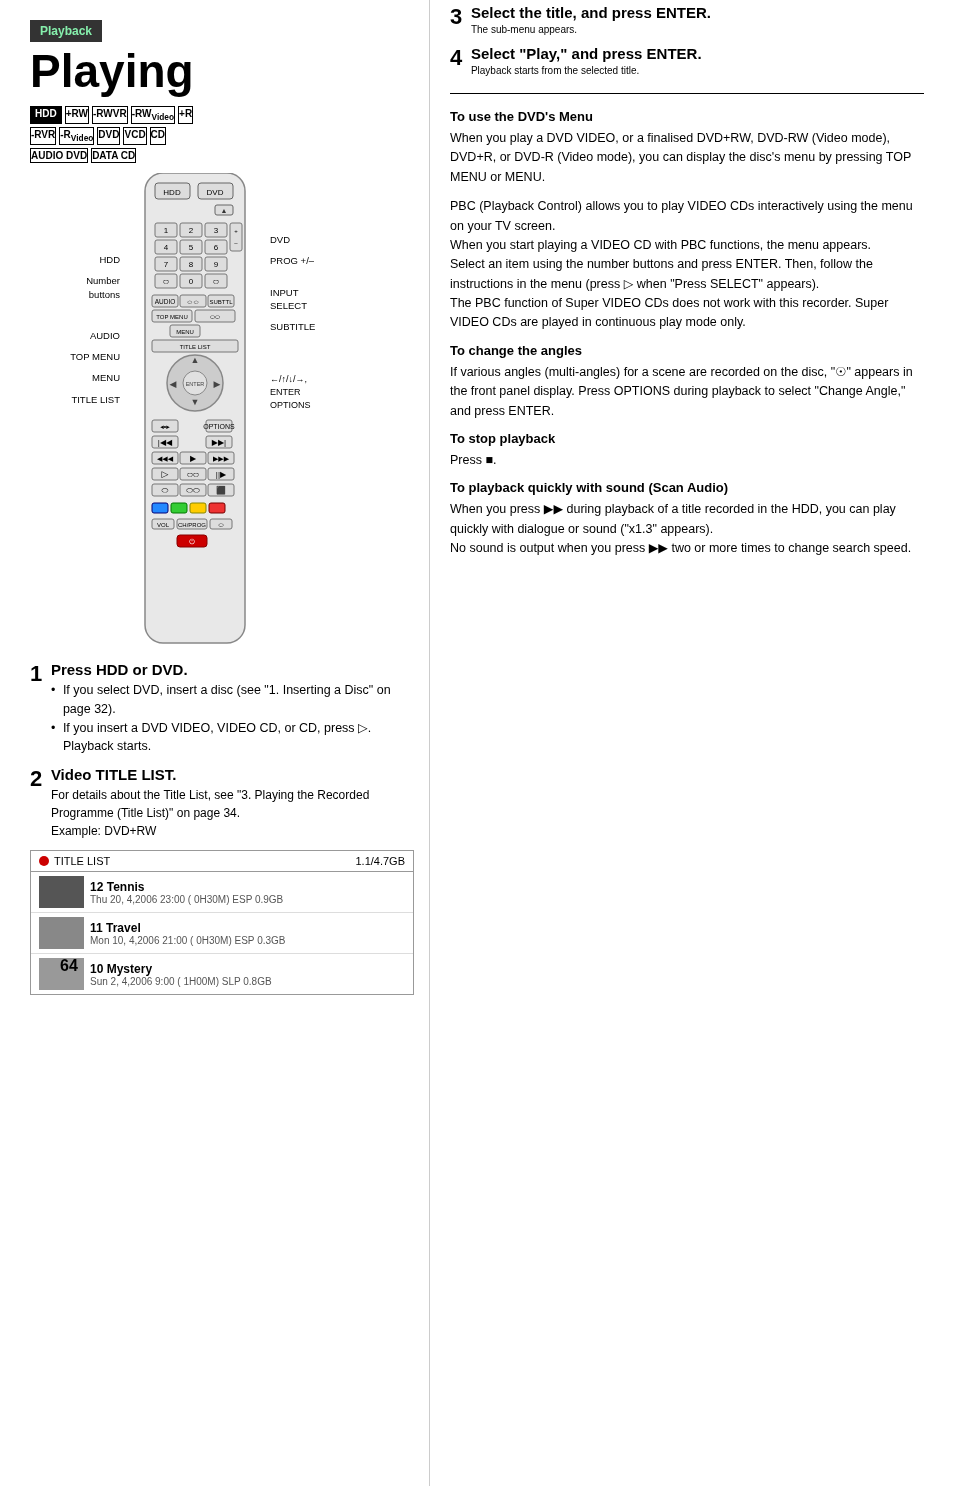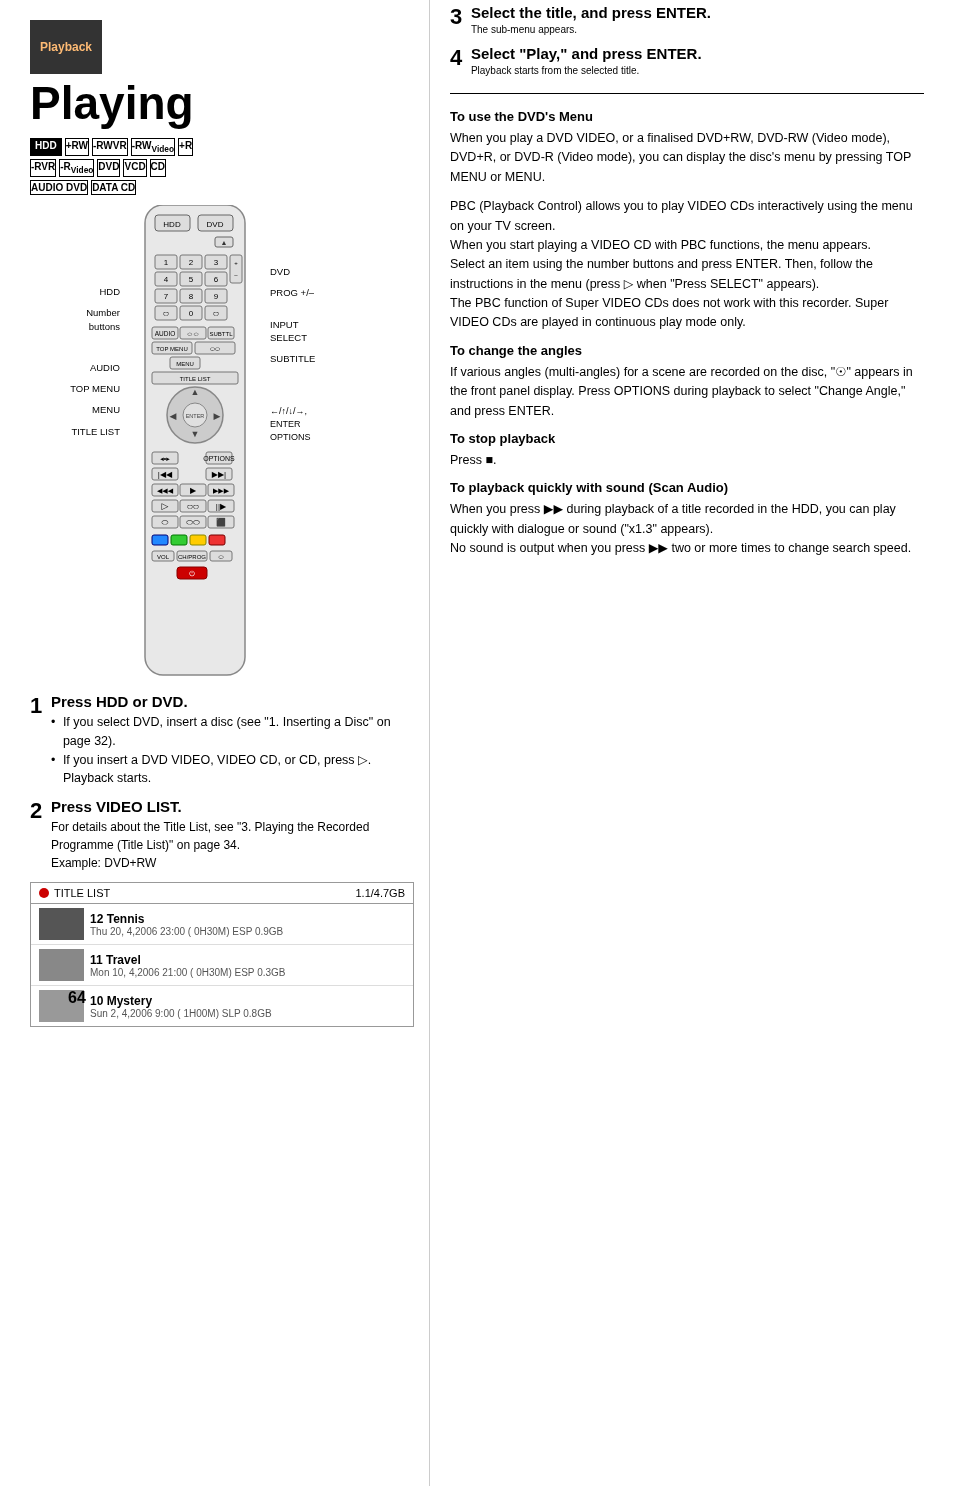--- a/index.html
+++ b/index.html
@@ -20,24 +20,24 @@
       width: 430px;
       padding: 20px 15px 20px 30px;
       border-right: 1px solid #ccc;
     }
     .right-column {
       width: 524px;
       padding: 4px 30px 20px 20px;
     }
     .section-badge {
       background: #333;
-      color: #fdba74;
+      color: #86efac;
       font-size: 12px;
       font-weight: bold;
-      padding: 20px 10px;
+      padding: 4px 10px;
       display: inline-block;
       margin-bottom: 6px;
     }
     .page-title {
       font-size: 46px;
       font-weight: bold;
       line-height: 1;
       margin-bottom: 12px;
       font-family: Arial, Helvetica, sans-serif;
     }
@@ -198,21 +198,21 @@
       margin-bottom: 5px;
     }
     .section-text {
       font-size: 12.5px;
       line-height: 1.55;
       margin-bottom: 10px;
     }
     .page-num {
       position: absolute;
       bottom: 20px;
-      left: 38px;
+      left: 30px;
       font-size: 16px;
       font-weight: bold;
     }
     .left-col-inner {
       position: relative;
     }
     
     .remote-container {
       display: flex;
       gap: 10px;
@@ -423,21 +423,21 @@
           <ul class="bullet-list">
             <li>If you select DVD, insert a disc (see "1. Inserting a Disc" on page 32).</li>
             <li>If you insert a DVD VIDEO, VIDEO CD, or CD, press ▷. Playback starts.</li>
           </ul>
         </div>
       </div>
 
       <div class="step">
         <span class="step-number">2</span>
         <div class="step-content">
-          <strong class="step-title">Press VIDEO LIST.</strong>
+          <strong class="step-title">Video TITLE LIST.</strong>
           <div class="step-body">
             For details about the Title List, see "3. Playing the Recorded Programme (Title List)" on page 34.<br>
             Example: DVD+RW
           </div>
         </div>
       </div>
 
       
       <div class="title-list-box">
         <div class="title-list-header">

